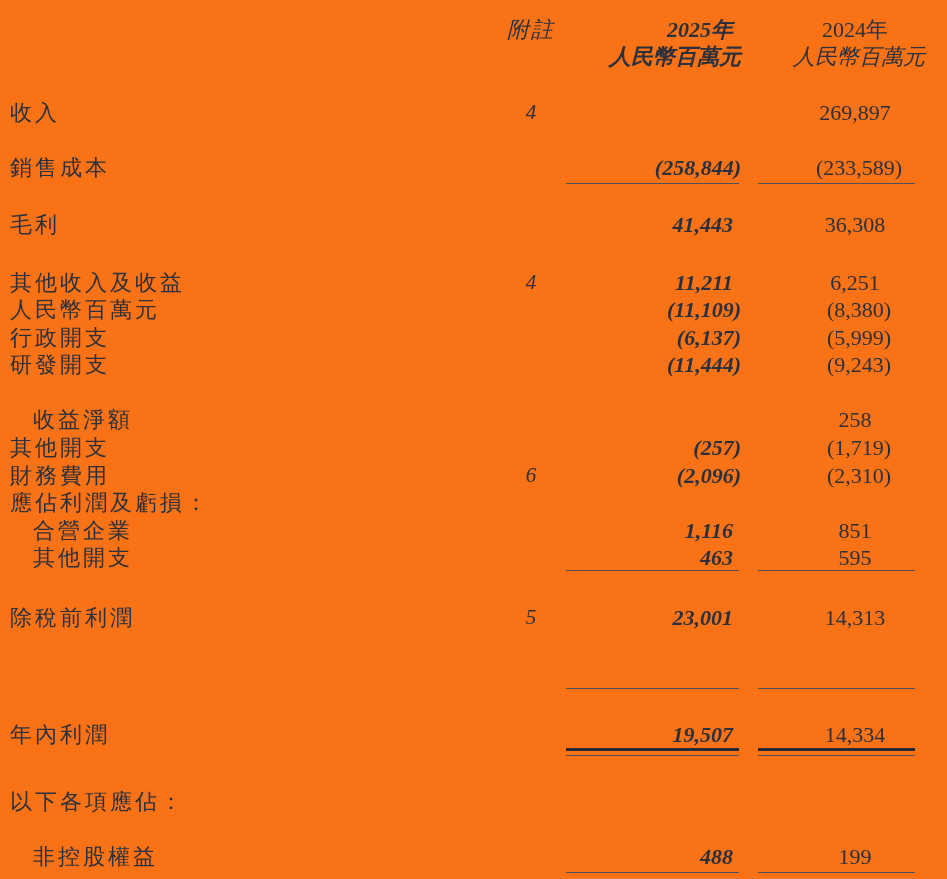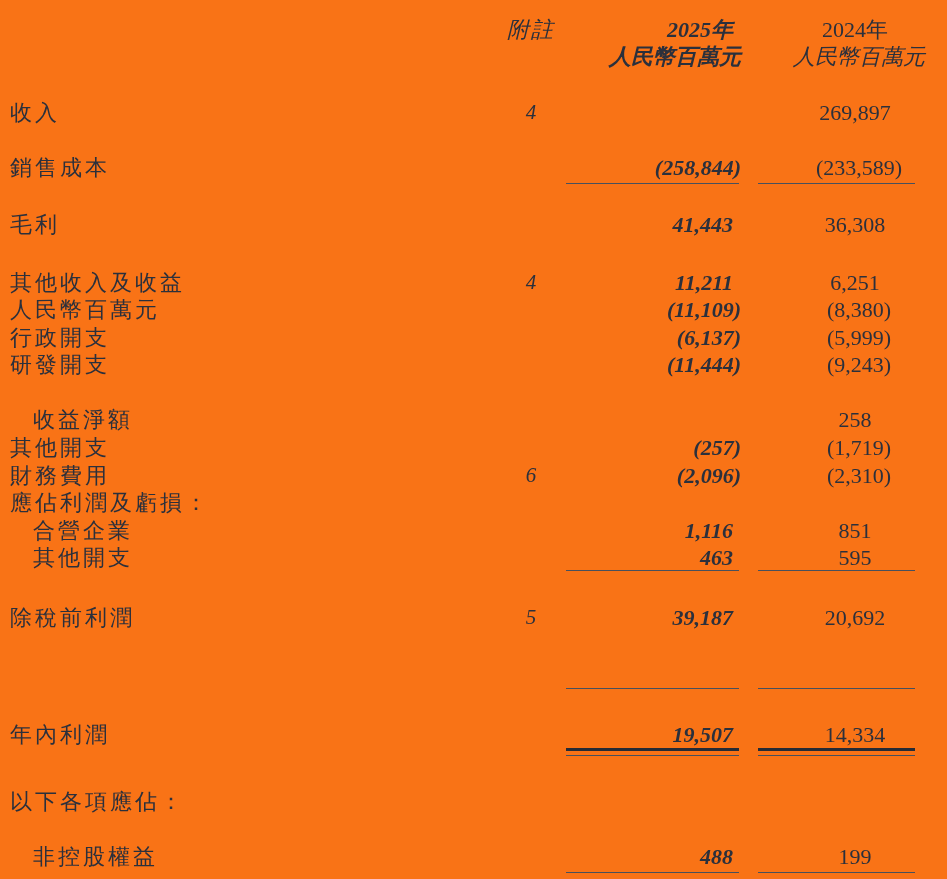--- a/index.html
+++ b/index.html
@@ -152,22 +152,22 @@
     <span class="lbl indent">其他開支</span>
     <span class="num v25">463</span>
     <span class="num v24">595</span>
   </div>
   <div class="rule c25" style="top:570px"></div>
   <div class="rule c24" style="top:570px"></div>
 
   <div class="row" style="top:604px">
     <span class="lbl">除稅前利潤</span>
     <span class="note">5</span>
-    <span class="num v25">39,187</span>
-    <span class="num v24">20,692</span>
+    <span class="num v25">23,001</span>
+    <span class="num v24">14,313</span>
   </div>
 
   <div class="rule c25" style="top:688px"></div>
   <div class="rule c24" style="top:688px"></div>
 
   <div class="row" style="top:721px">
     <span class="lbl">年內利潤</span>
     <span class="num v25">19,507</span>
     <span class="num v24">14,334</span>
   </div>

